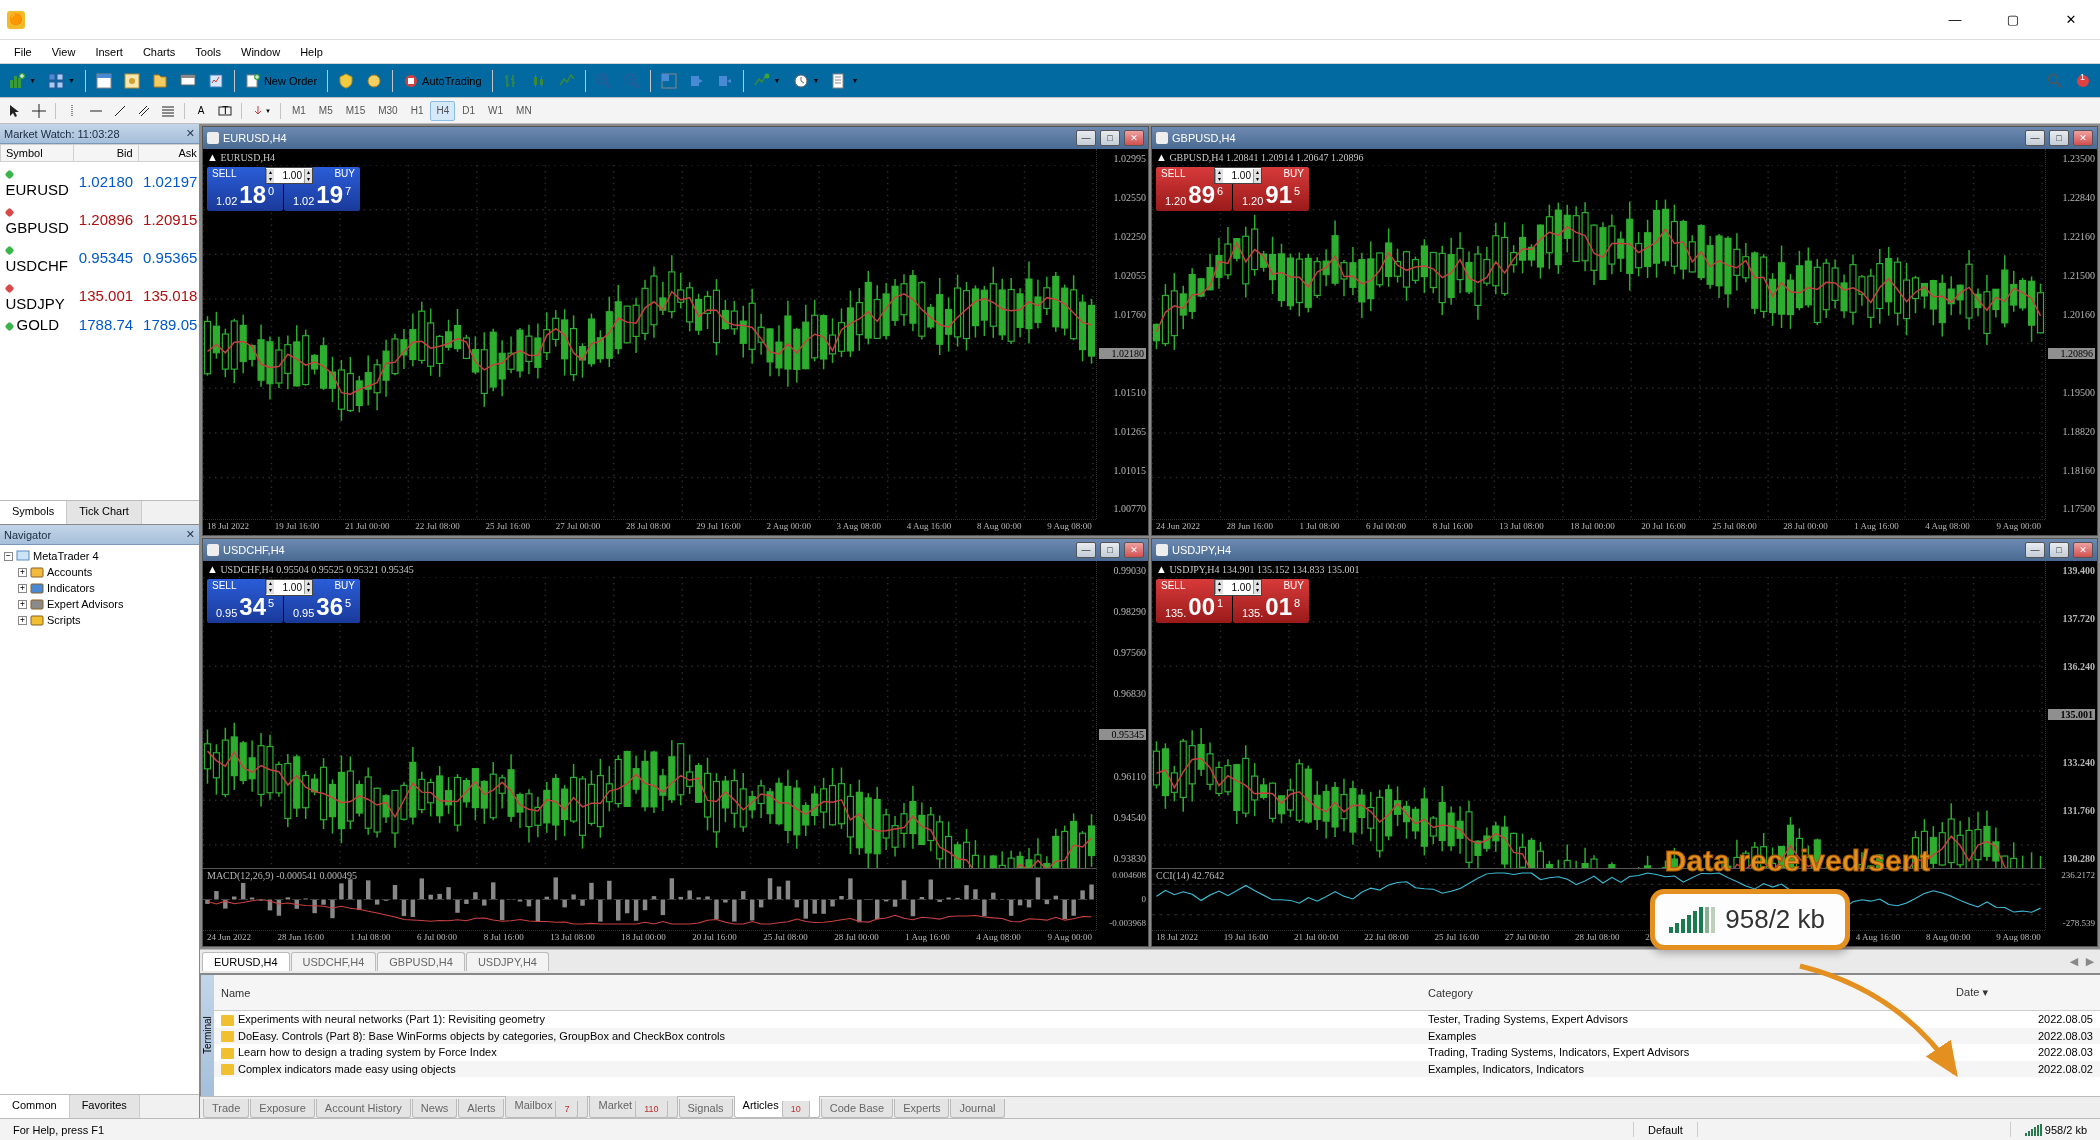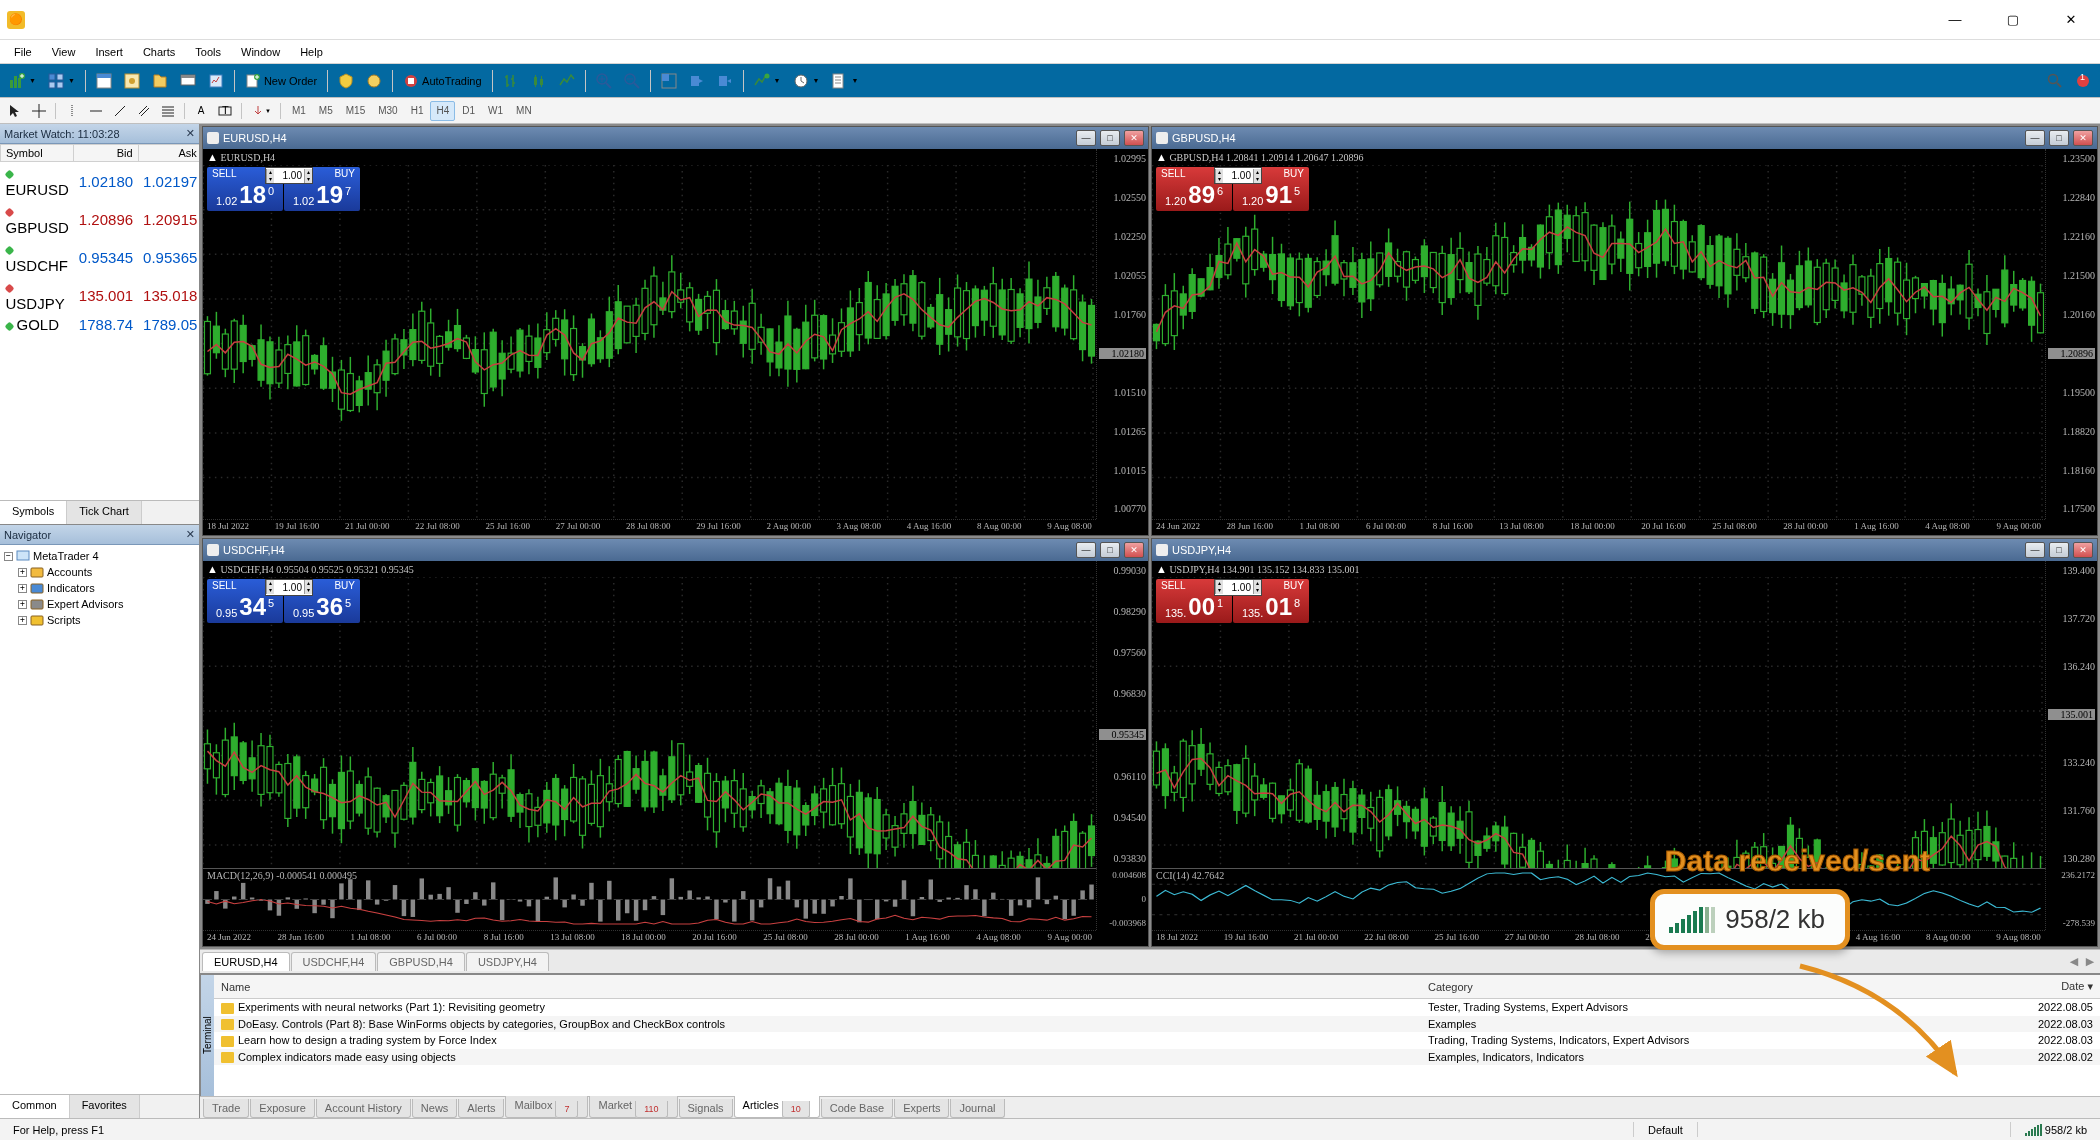--- a/index.html
+++ b/index.html
@@ -97,22 +97,22 @@
 .chart-tabs{height:24px;background:#eaeaea;border-top:1px solid #bbb;display:flex;align-items:center;padding:0 2px;position:relative}
 .chart-tabs .ct{padding:3px 11px;border:1px solid #bbb;background:#f3f3f3;border-bottom:none;margin-right:1px;font-size:11px;color:#666;border-radius:3px 3px 0 0}
 .chart-tabs .ct.act{background:#fff;color:#000}
 .chart-tabs .navbtn{margin-left:auto;width:16px;text-align:center;color:#888}
 
 .terminal{height:145px;display:flex;flex-direction:column;border-top:2px solid #888;background:#fff}
 .term-body{flex:1;display:flex;overflow:hidden}
 .term-side-label{width:14px;background:linear-gradient(to top,#c3d5e8,#a6bfda);writing-mode:vertical-rl;transform:rotate(180deg);text-align:center;font-size:10px;padding:2px 0;border-right:1px solid #888;display:flex;align-items:center;justify-content:center}
 .term-table{flex:1;overflow:auto}
 .term-table table{width:100%;border-collapse:collapse}
-.term-table th{background:#f5f5f5;border-bottom:1px solid #ccc;text-align:left;padding:5px 7px;font-weight:normal;font-size:11px;color:#333}
-.term-table th.r{text-align:right}
+.term-table th{background:#f5f5f5;border-bottom:1px solid #ccc;text-align:left;padding:11px 7px;font-weight:normal;font-size:11px;color:#333}
+.term-table th.r{text-align:left}
 .term-table td{padding:2px 7px;font-size:11px}
 .term-table td.r{text-align:right}
 .term-table tr:nth-child(odd) td{background:#fff}
 .term-table tr:nth-child(even) td{background:#f5f5f5}
 .term-table .rowico{width:13px;height:11px;display:inline-block;background:#f0c030;border-radius:1px;margin-right:4px;vertical-align:middle}
 .term-tabs{height:22px;display:flex;border-top:1px solid #bbb;background:#eee;align-items:flex-end;padding:0 3px}
 .term-tabs span{padding:3px 8px;border:1px solid #bbb;border-top:none;background:#e4e4e4;margin-right:1px;font-size:11px;color:#666;border-radius:0 0 3px 3px}
 .term-tabs span.act{background:#fff;color:#000}
 .term-tabs .sub{font-size:9px;color:#c03030;vertical-align:sub}
 
@@ -1742,21 +1742,21 @@
               <line x1="579" y1="178.25218621399176" x2="579" y2="210.20156893004116" stroke="#2eae2e" stroke-width="1"></line>
               <rect x="577" y="189.06015946502058" width="4" height="17.646347736625515" fill="#000" stroke="#2eae2e" stroke-width="0.8"></rect>
               <line x1="585" y1="187.2253343621399" x2="585" y2="219.48999485596707" stroke="#2eae2e" stroke-width="1"></line>
               <rect x="583" y="196.47991255144032" width="4" height="19.642489711934154" fill="#000" stroke="#2eae2e" stroke-width="0.8"></rect>
               <line x1="591" y1="185.00727880658434" x2="591" y2="227.0872170781893" stroke="#2eae2e" stroke-width="1"></line>
               <rect x="589" y="196.59735082304525" width="4" height="24.694187242798353" fill="#000" stroke="#2eae2e" stroke-width="0.8"></rect>
               <line x1="597" y1="187.4313528806584" x2="597" y2="212.82656893004113" stroke="#2eae2e" stroke-width="1"></line>
               <rect x="595" y="197.2458076131687" width="4" height="12.801440329218106" fill="#000" stroke="#2eae2e" stroke-width="0.8"></rect>
               <polyline points="3,131.85715877914953 9,129.6786351165981 15,141.632981824417 21,130.88686556927297 27,122.60695301783265 33,121.95991083676269 39,128.11240569272977 45,140.23110425240057 51,133.48267318244172 57,137.0337791495199 63,140.0510888203018 69,145.70126886145405 75,145.15098593964333 81,145.56690672153633 87,152.11569787379972 93,145.96402606310014 99,144.27855795610427 105,150.22596021947876 111,154.97289951989026 117,157.6860425240055 123,151.53205589849108 129,157.67760631001372 135,153.28936042524006 141,153.53398491083678 147,157.57814643347052 153,164.58851165980795 159,159.73174725651577 165,152.17451989026063 171,159.0834962277092 177,165.62534293552812 183,162.96672668038408 189,168.27431412894376 195,166.7147719478738 201,167.4547668038409 207,169.66096536351168 213,176.50003429355283 219,179.138640260631 225,176.74344993141293 231,172.48112997256518 237,175.51834705075447 243,185.02176783264747 249,186.15805898491084 255,198.09388717421126 261,199.99591906721537 267,205.03082133058984 273,204.36526063100138 279,197.16590363511662 285,204.5994170096022 291,209.83246742112485 297,200.03172153635117 303,208.3638460219479 309,207.9955075445816 315,214.09337277091905 321,215.09910836762688 327,218.57313100137173 333,211.0696073388203 339,216.69895404663924 345,208.6278377914952 351,204.0229252400549 357,206.0508830589849 363,214.1394890260631 369,210.9331875857339 375,207.85975651577505 381,206.08586248285323 387,202.77817215363513 393,193.1033521947874 399,196.22806927297668 405,191.3189900548697 411,191.54278120713306 417,198.06610939643346 423,190.05564128943757 429,180.67804355281206 435,189.0999828532236 441,194.48812585733882 447,192.0091392318244 453,200.82968964334705 459,200.11644375857338 465,213.03606824417008 471,210.75522976680384 477,212.44059499314127 483,201.25883058984908 489,206.37660322359395 495,206.9605795610425 501,198.17742626886144 507,199.1938100137174 513,189.1763974622771 519,191.29185528120712 525,186.7068501371742 531,182.58804869684496 537,174.10211762688613 543,180.41572359396432 549,190.69553326474622 555,180.1082133058985 561,177.82043038408779 567,180.9988511659808 573,194.81014231824417 579,200.42097050754458 585,204.9980024005487 591,213.70790466392316 597,207.71734396433467" fill="none" stroke="#c84040" stroke-width="1"></polyline>
             </svg>
-            <div class="y-axis" style="bottom: 78px;">
+            <div class="y-axis" style="bottom: 78px; font-weight: bold;">
               <span>139.400</span>
               <span>137.720</span>
               <span>136.240</span>
               <span class="cur">135.001</span>
               <span>133.240</span>
               <span>131.760</span>
               <span>130.280</span>
             </div>
             <div class="sub-indicator"><div class="si-label">CCI(14) 42.7642</div><svg viewBox="0 0 600 60" preserveAspectRatio="none" style="width: 100%; height: 100%;">
                 <line x1="0" y1="15" x2="600" y2="15" stroke="#333" stroke-dasharray="2 3"></line>

